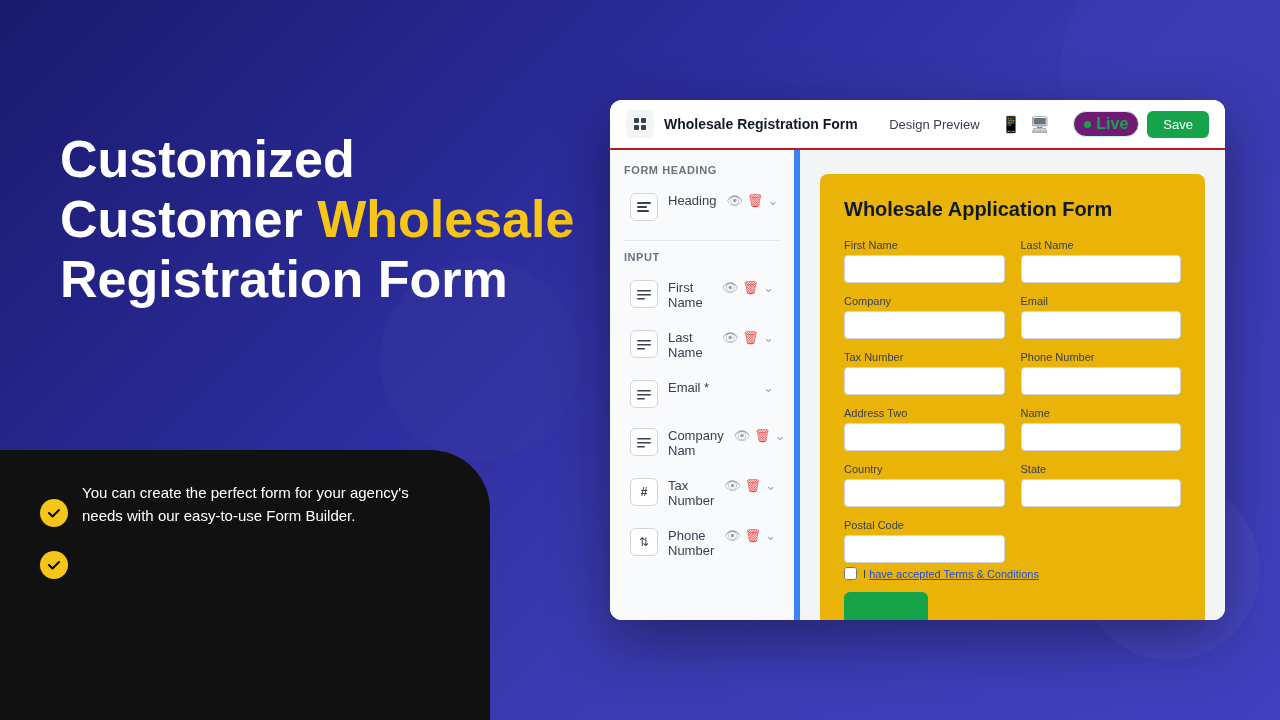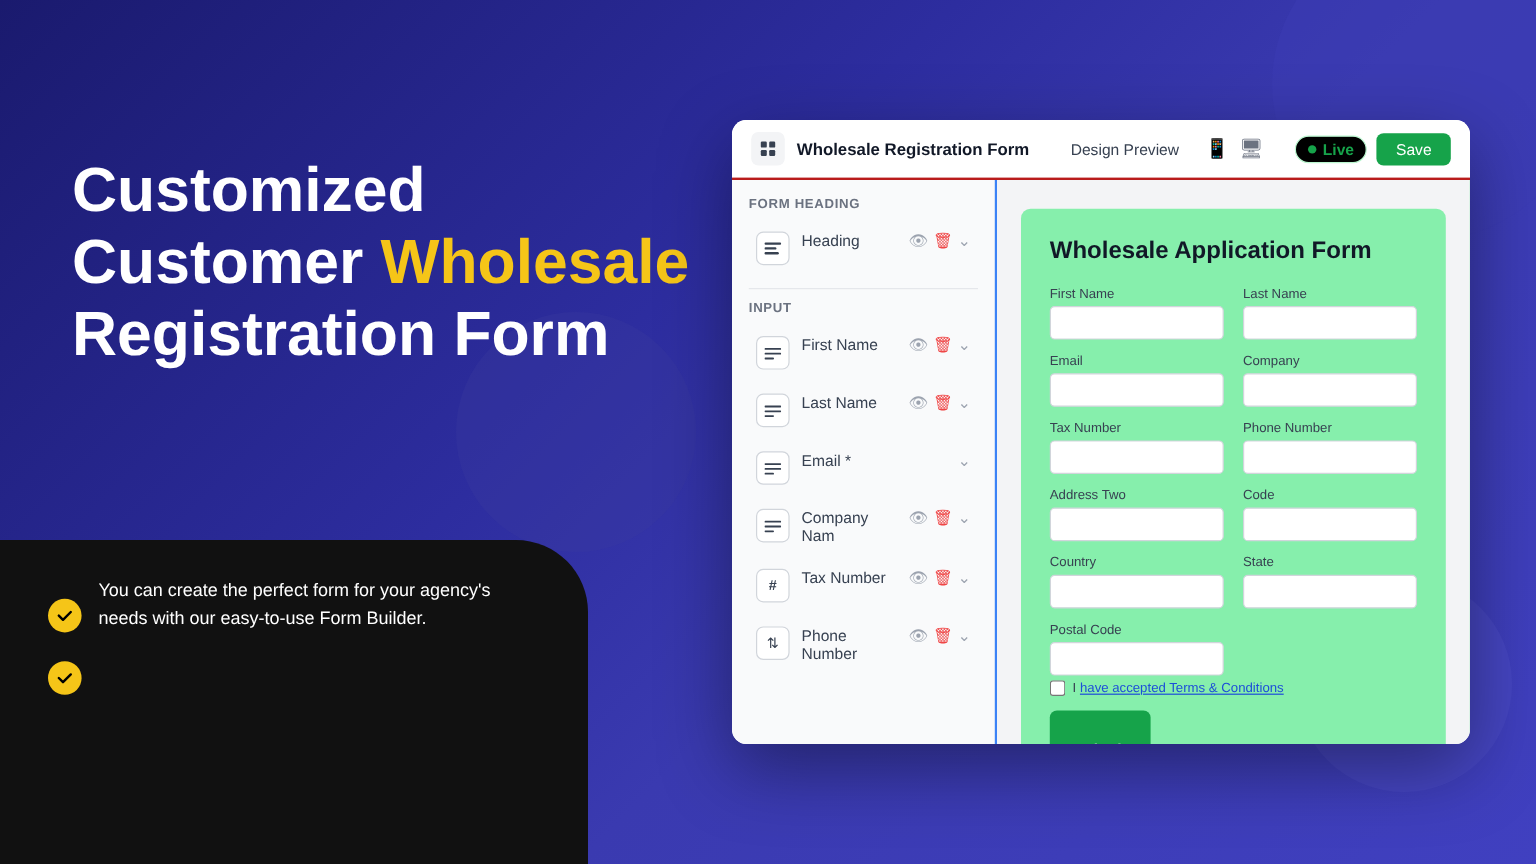--- a/index.html
+++ b/index.html
@@ -168,25 +168,25 @@
     }
     .topbar-right {
       display: flex;
       align-items: center;
       gap: 8px;
     }
     .live-badge {
       display: flex;
       align-items: center;
       gap: 5px;
-      background: #000000;
+      background: #701a75;
       border: 1px solid #bbf7d0;
       border-radius: 20px;
       padding: 3px 10px;
-      font-size: 13px;
+      font-size: 16px;
       font-weight: 600;
       color: #16a34a;
     }
     .live-dot {
       width: 7px;
       height: 7px;
       background: #16a34a;
       border-radius: 50%;
     }
     .save-btn {
@@ -202,22 +202,22 @@
 
     
     .window-body {
       display: flex;
       flex: 1;
       overflow: hidden;
     }
 
     
     .form-sidebar {
-      width: 221px;
-      border-right: 2px solid #3b82f6;
+      width: 190px;
+      border-right: 6px solid #3b82f6;
       background: #f9fafb;
       overflow-y: auto;
       padding: 14px 0;
     }
 
     .sidebar-section-label {
       font-size: 11px;
       font-weight: 600;
       color: #6b7280;
       text-transform: uppercase;
@@ -276,21 +276,21 @@
 
     
     .form-preview {
       flex: 1;
       background: #f3f4f6;
       overflow-y: auto;
       padding: 24px 20px;
     }
 
     .preview-card {
-      background: #86efac;
+      background: #eab308;
       border-radius: 8px;
       padding: 24px;
       min-height: 100%;
     }
 
     .preview-form-title {
       font-size: 20px;
       font-weight: 700;
       color: #111827;
       margin-bottom: 18px;
@@ -539,41 +539,41 @@
 
           <div class="form-field">
             <label class="field-label">First Name</label>
             <input class="field-input" type="text" style="">
           </div>
           <div class="form-field">
             <label class="field-label">Last Name</label>
             <input class="field-input" type="text" style="">
           </div>
           <div class="form-field">
+            <label class="field-label">Company</label>
+            <input class="field-input" type="text" style="">
+          </div>
+          <div class="form-field">
             <label class="field-label">Email</label>
             <input class="field-input" type="text" style="">
           </div>
           <div class="form-field">
-            <label class="field-label">Company</label>
-            <input class="field-input" type="text" style="">
-          </div>
-          <div class="form-field">
             <label class="field-label">Tax Number</label>
             <input class="field-input" type="text" style="">
           </div>
           <div class="form-field">
             <label class="field-label">Phone Number</label>
             <input class="field-input" type="text" style="">
           </div>
           <div class="form-field">
             <label class="field-label">Address Two</label>
             <input class="field-input" type="text" style="">
           </div>
           <div class="form-field">
-            <label class="field-label">Code</label>
+            <label class="field-label">Name</label>
             <input class="field-input" type="text" style="">
           </div>
           <div class="form-field">
             <label class="field-label">Country</label>
             <input class="field-input" type="text" style="">
           </div>
           <div class="form-field">
             <label class="field-label">State</label>
             <input class="field-input" type="text" style="">
           </div>

